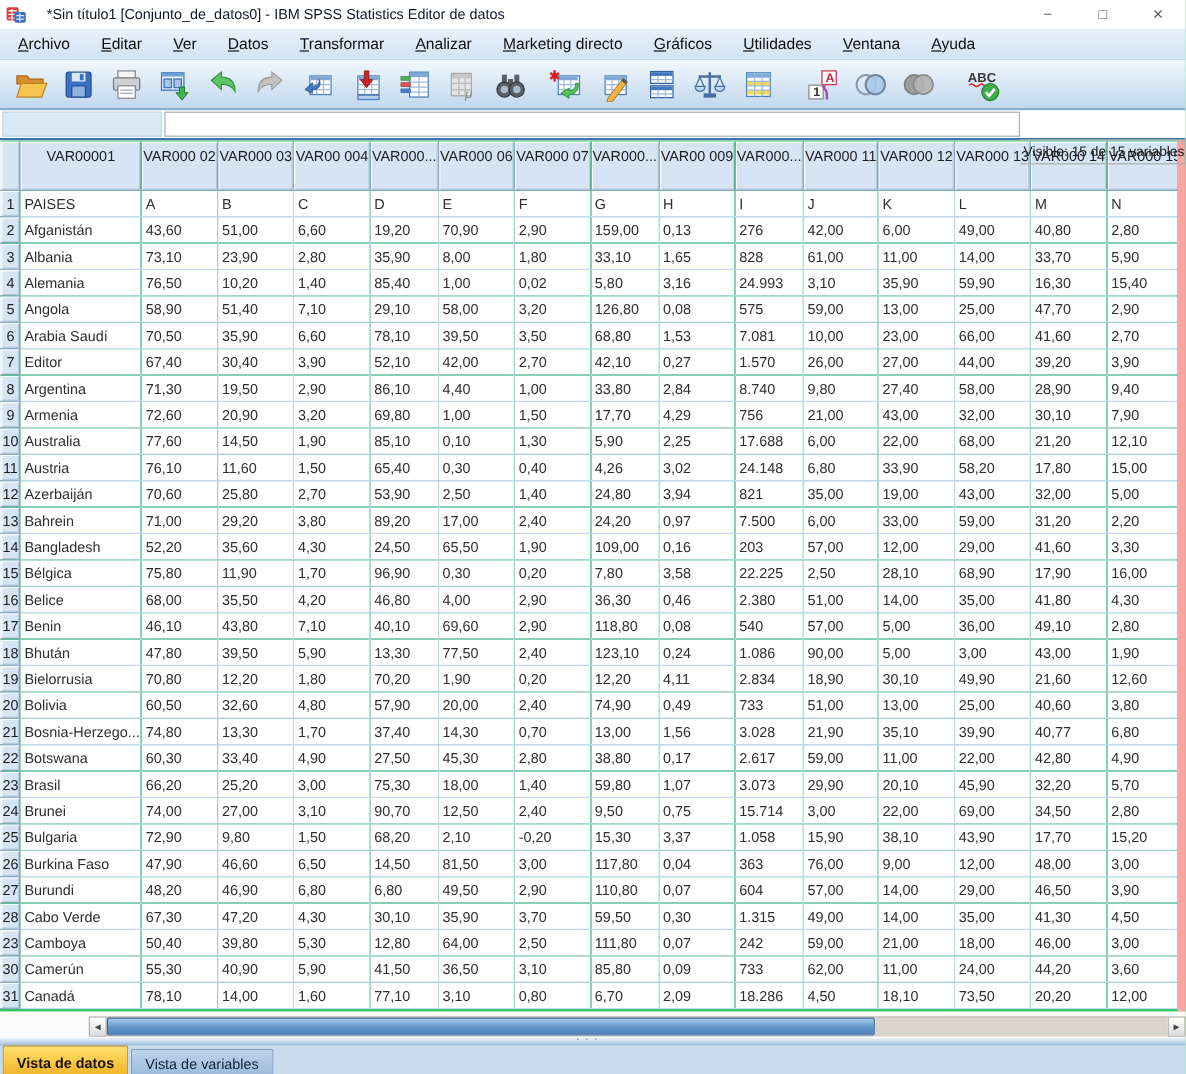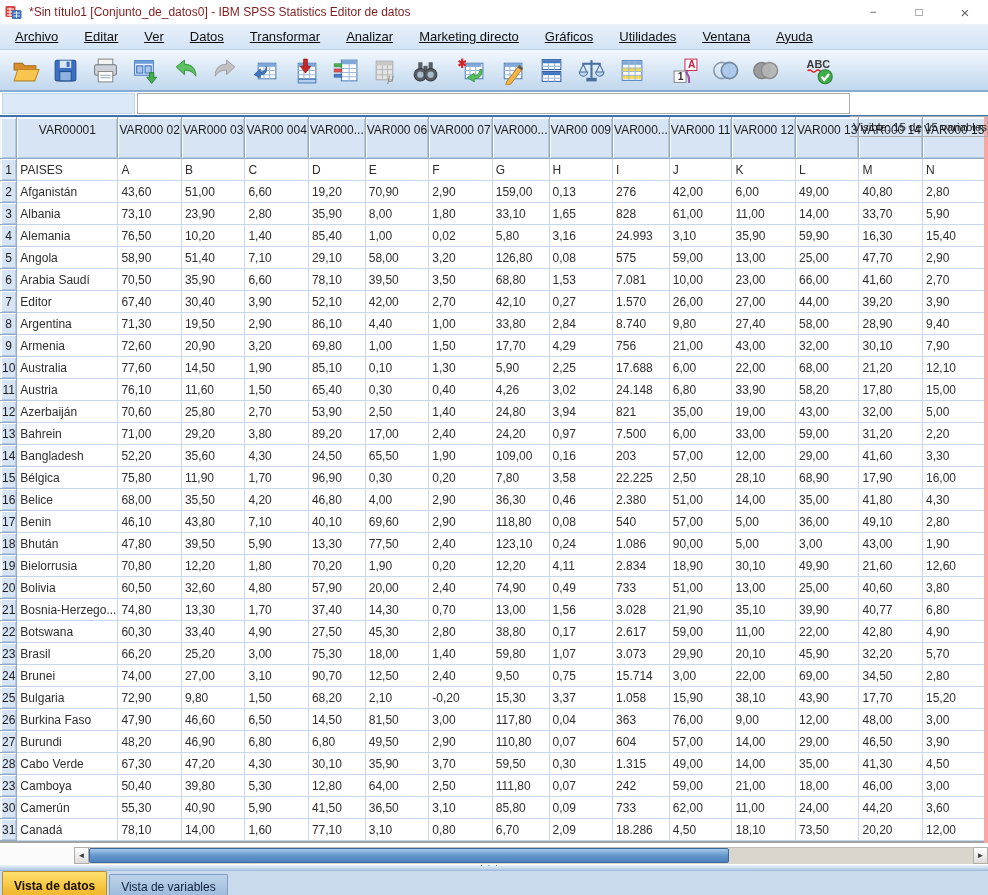--- a/index.html
+++ b/index.html
@@ -6,47 +6,47 @@
   html,body { margin:0; padding:0; }
   body {
     width:988px; height:895px; overflow:hidden;
     font-family:"Liberation Sans", sans-serif;
     background:#fff;
     -webkit-font-smoothing:antialiased;
   }
   
   .titlebar { height:24px; background:#ffffff; display:flex; align-items:center; padding-left:5px; }
   .app-icon { width:17px; height:17px; flex:0 0 auto; }
-  .title-text { font-size:12px; color:#7f1d1d; margin-left:7px; white-space:nowrap; }
+  .title-text { font-size:12px; color:#0f172a; margin-left:17px; white-space:nowrap; }
   .win-controls { margin-left:auto; display:flex; height:100%; }
   .win-btn { width:46px; height:100%; display:flex; align-items:center; justify-content:center;
              color:#5f5f5f; font-size:12px; line-height:1; }
   .win-btn.close { font-size:15px; }
   
   .menubar { height:26px; background:linear-gradient(#e9f1fa,#d3e3f4);
-             border-bottom:1px solid #bcd2e8; display:flex; align-items:center; padding-left:2px;text-decoration:underline; }
+             border-bottom:1px solid #bcd2e8; display:flex; align-items:center; padding-left:2px; }
   .menu-item { font-size:13px; color:#101010; padding:4px 13px 5px 13px; white-space:nowrap; cursor:default; }
   .menu-item u { text-decoration:underline; }
   
   .toolbar { height:42px; background:linear-gradient(#f2f8fd,#d4e4f4 60%,#c2d8ee);
              border-bottom:2px solid #86abd3; display:flex; align-items:center; padding-left:5px; }
   .tb-btn { width:40px; height:36px; display:flex; align-items:center; justify-content:center; border-radius:3px; }
   .tb-btn svg { width:29px; height:29px; }
   .tb-gap { margin-left:14px; }
   .tb-gap-sm { margin-left:6px; }
   svg text { font-family:"Liberation Sans", sans-serif; }
   
   .cellref { height:25px; background:#fff; display:flex; align-items:center; border-bottom:2px solid #3f72ad; }
   .name-box { width:133px; height:21px; margin:0 2px; background:#dbe8f6; border:1px solid #c3d6ea;
               font-size:12px; padding:2px 4px; }
   .value-box { flex:1; height:21px; background:#fff; border:1px solid #adadad; font-size:12px; padding:2px 4px; }
   .visible-box { width:138px; height:21px; border:1px solid #adadad; border-left:none; font-size:11.5px;
                  color:#1a1a1a; padding:4px 0 0 3px; white-space:nowrap; overflow:hidden;margin-top:46px; }
   
-  .grid-wrap { height:726px; overflow:hidden; background:#a3a3a3; border-right:4px solid #fca5a5; }
+  .grid-wrap { height:726px; overflow:hidden; background:#22c55e; border-right:7px solid #fca5a5; }
   table.grid { border-collapse:collapse; table-layout:fixed; }
   .grid th, .grid td { overflow:hidden; white-space:nowrap; }
   .hdr { background:#d6e4f4; font-weight:normal; color:#1d1d1d;
          border-right:1px solid #93abc9; border-bottom:1px solid #93abc9;
          border-top:1px solid #eef4fb; border-left:1px solid #eef4fb;
          box-shadow:inset 1px 1px 0 #ffffff, inset -1px -1px 0 #b4c7dd; }
   .colhead { height:41px; vertical-align:top; text-align:center; white-space:pre-line;
              font-size:12px; line-height:16px; padding-top:4px; }
   .rowhead { text-align:center; font-size:12px; }
   .grid tbody tr { height:22px; }

